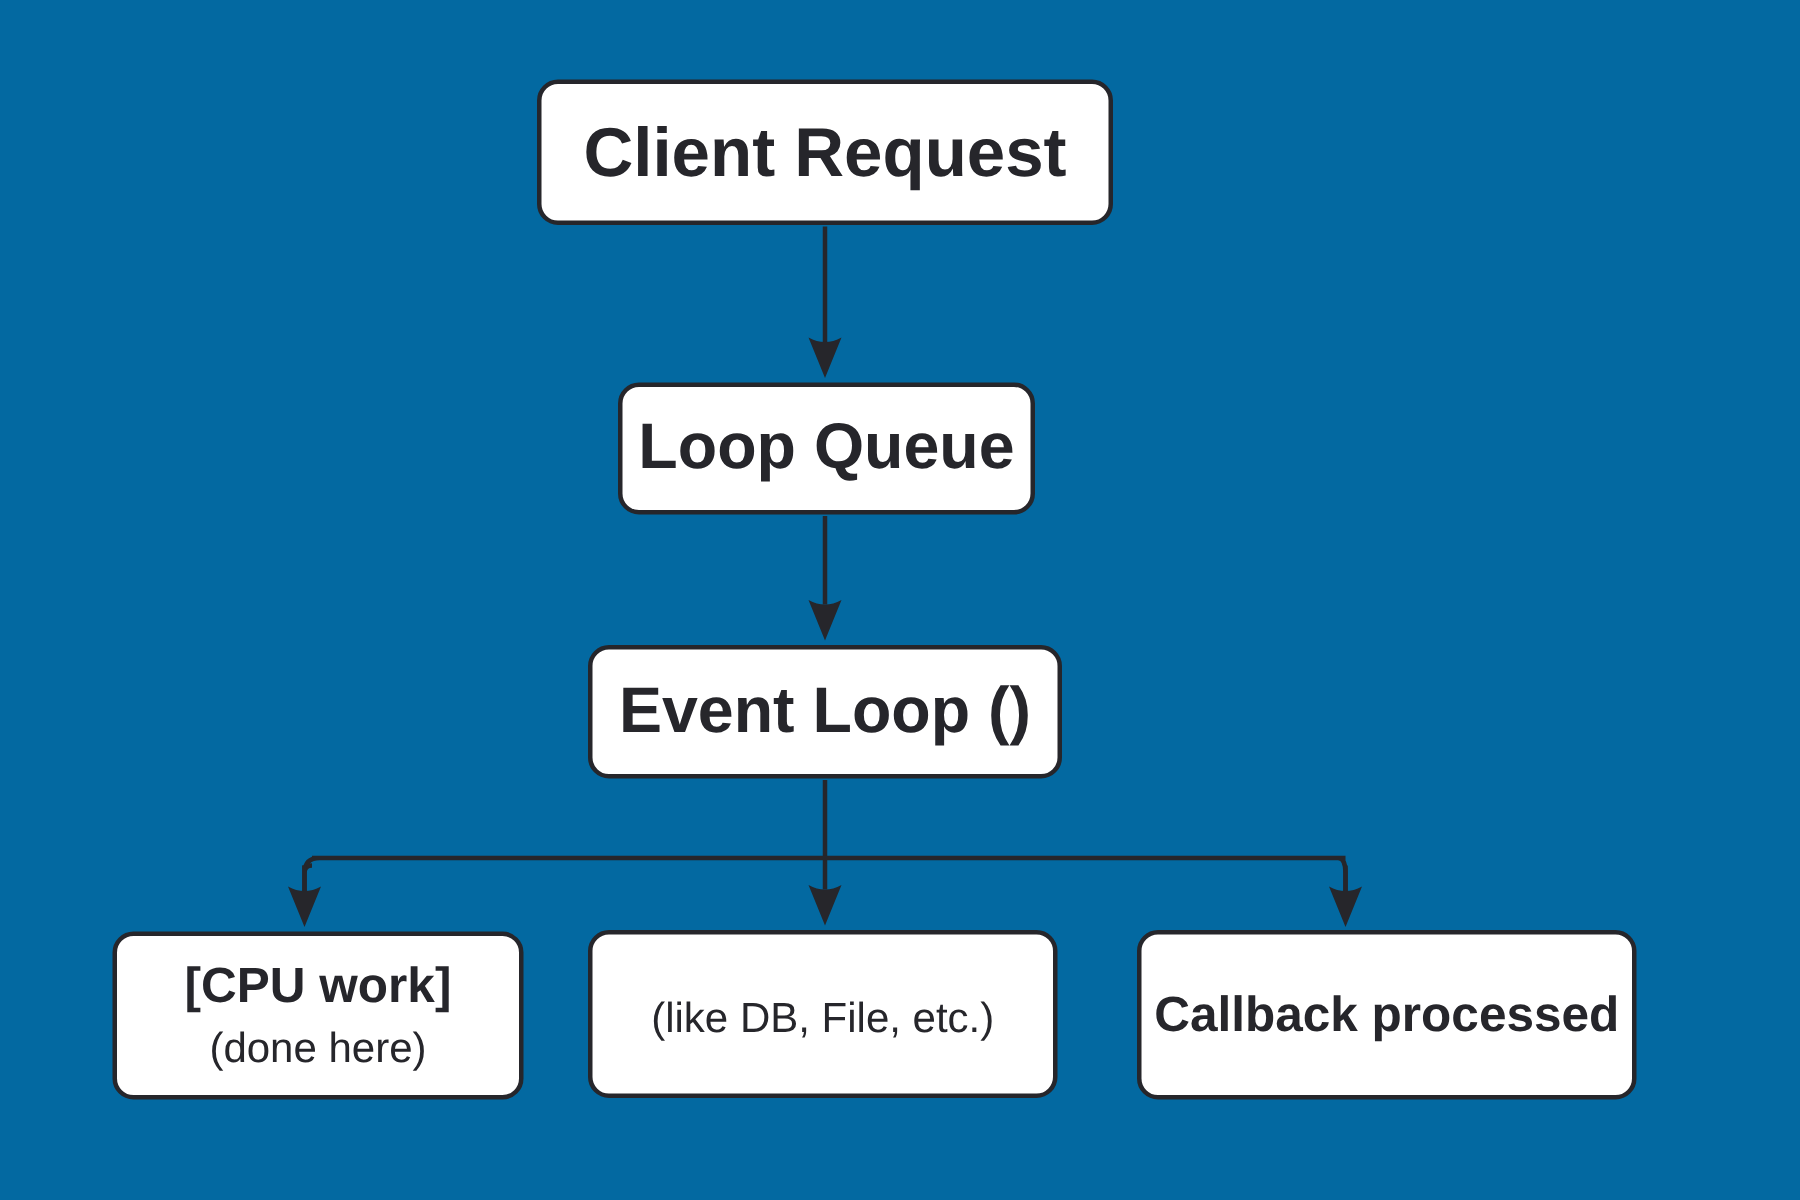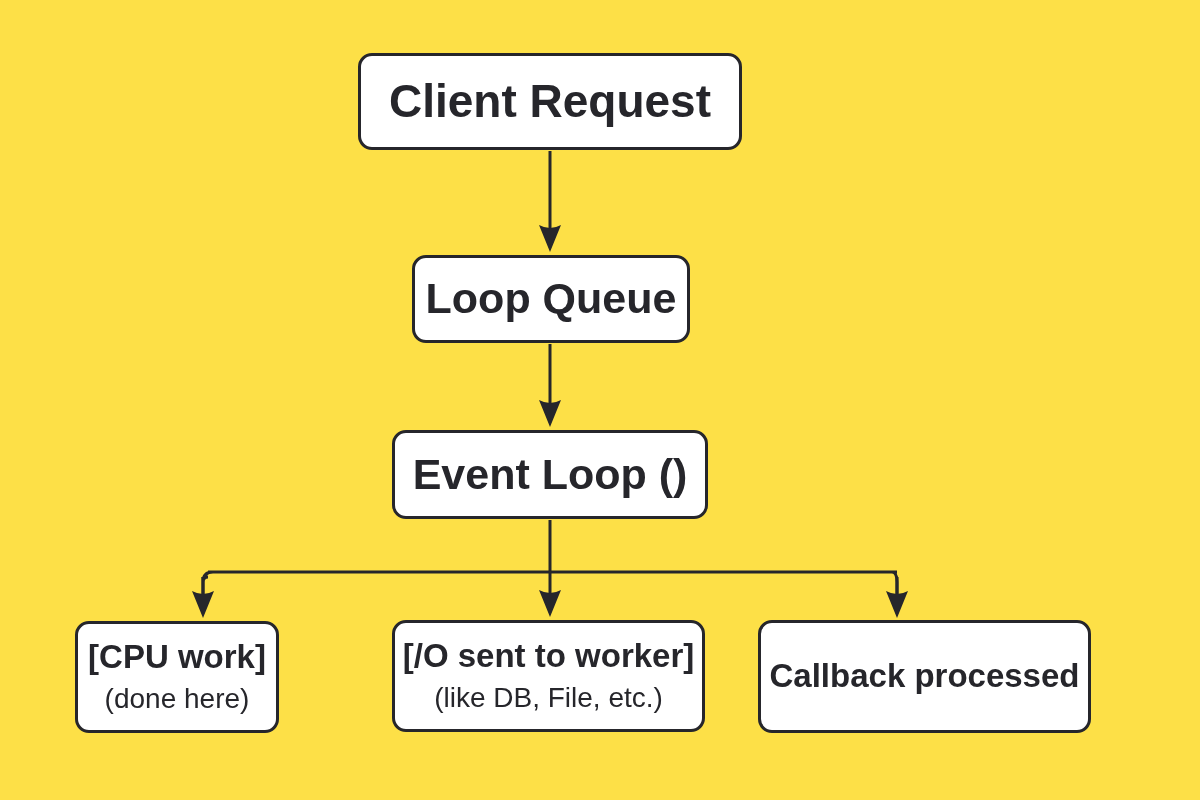--- a/index.html
+++ b/index.html
@@ -5,21 +5,21 @@
   html, body {
     margin: 0;
     padding: 0;
     background: #fcfcfc;
     font-family: "Liberation Sans", sans-serif;
   }
   .canvas {
     position: relative;
     width: 1200px;
     height: 800px;
-    background: #fde047;
+    background: #0369a1;
     overflow: hidden;
   }
   .connectors {
     position: absolute;
     left: 0; top: 0;
     width: 1200px;
     height: 800px;
     z-index: 1;
   }
   .node {
@@ -49,21 +49,21 @@
     margin-top: 7px;
   }
   .lvl1 .node-label { font-size: 46px; }
   .lvl2 .node-label { font-size: 43px; }
   .lvl3 .node-label { font-size: 33px; }
   .lvl3 .node-sublabel { font-size: 28px; }
 
   #node-client-request { left: 358px; top: 53px;  width: 384px; height: 97px; }
   #node-event-queue    { left: 412px; top: 255px; width: 278px; height: 88px; }
   #node-event-loop     { left: 392px; top: 430px; width: 316px; height: 89px; }
-  #node-cpu-work       { left: 75px;  top: 621px; width: 204px; height: 112px; align-items: center; }
+  #node-cpu-work       { left: 75px;  top: 621px; width: 274px; height: 112px; align-items: center; }
   #node-io-worker      { left: 392px; top: 620px; width: 313px; height: 112px; }
   #node-callback       { left: 758px; top: 620px; width: 333px; height: 113px; }
 </style>
 </head>
 <body>
 
 <div class="canvas">
 
   <svg class="connectors" viewBox="0 0 1200 800" xmlns="http://www.w3.org/2000/svg">
     <g stroke="#26262b" stroke-width="3" fill="none">
@@ -97,21 +97,20 @@
   <div class="node lvl2" id="node-event-loop">
     <div class="node-label">Event Loop ()</div>
   </div>
 
   <div class="node lvl3" id="node-cpu-work">
     <div class="node-label">[CPU work]</div>
     <div class="node-sublabel">(done here)</div>
   </div>
 
   <div class="node lvl3" id="node-io-worker">
-    <div class="node-label">[/O sent to worker]</div>
     <div class="node-sublabel">(like DB, File, etc.)</div>
   </div>
 
   <div class="node lvl3" id="node-callback">
     <div class="node-label">Callback processed</div>
   </div>
 
 </div>
 
 </body></html>

